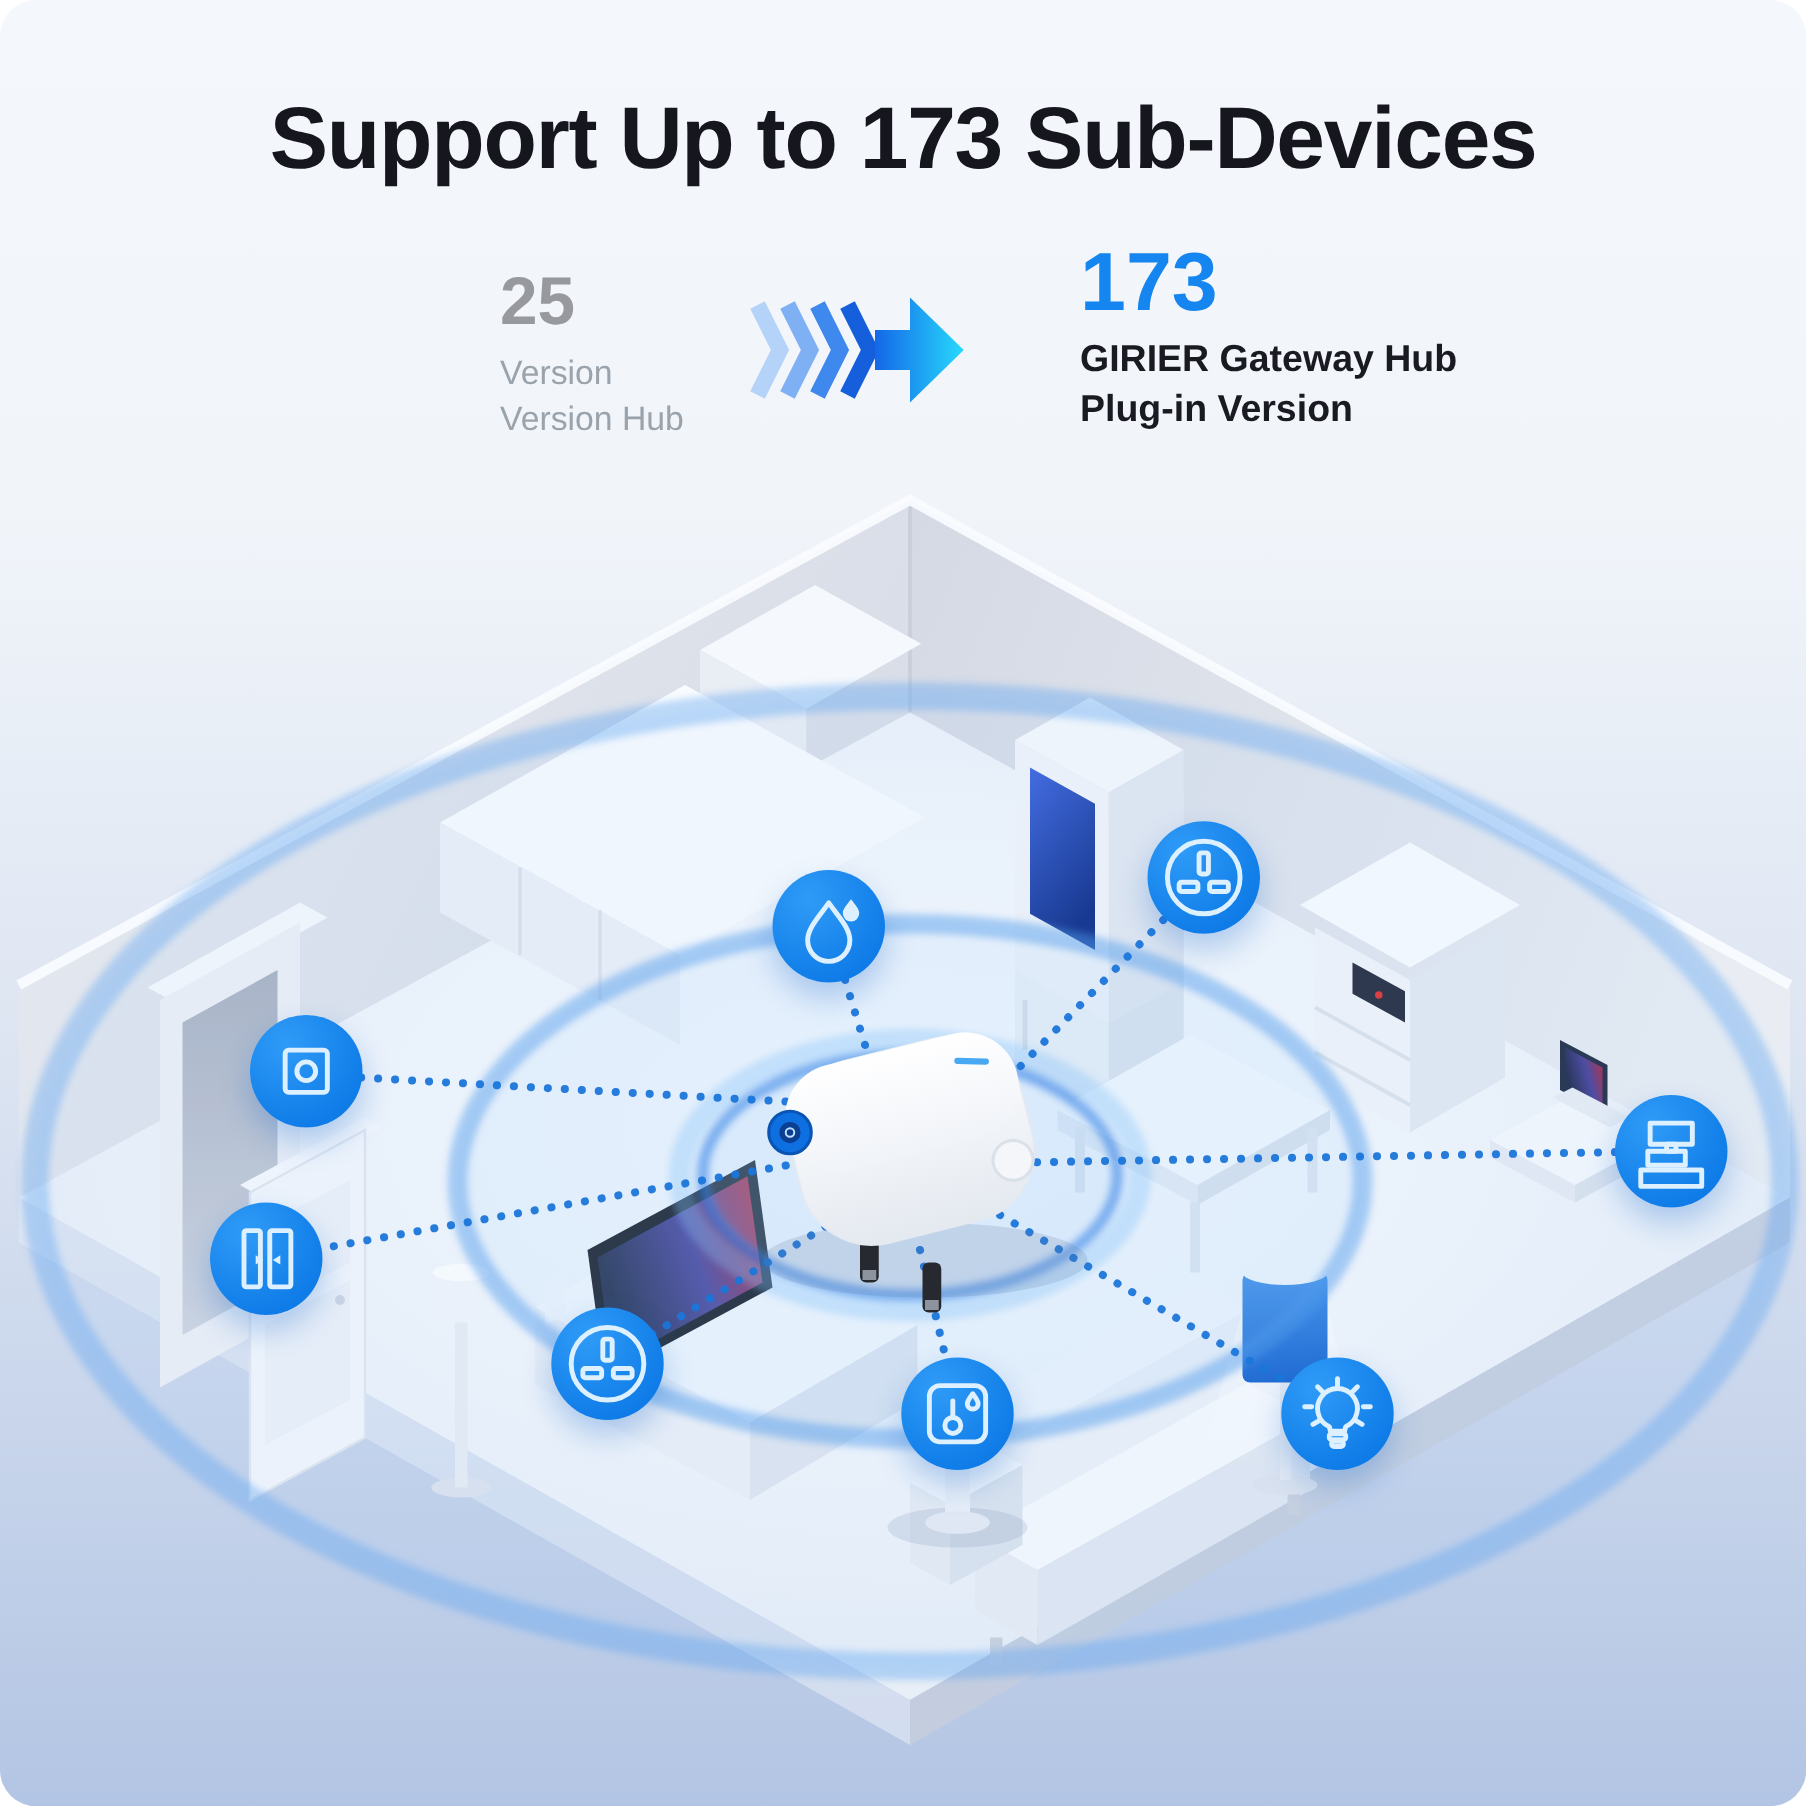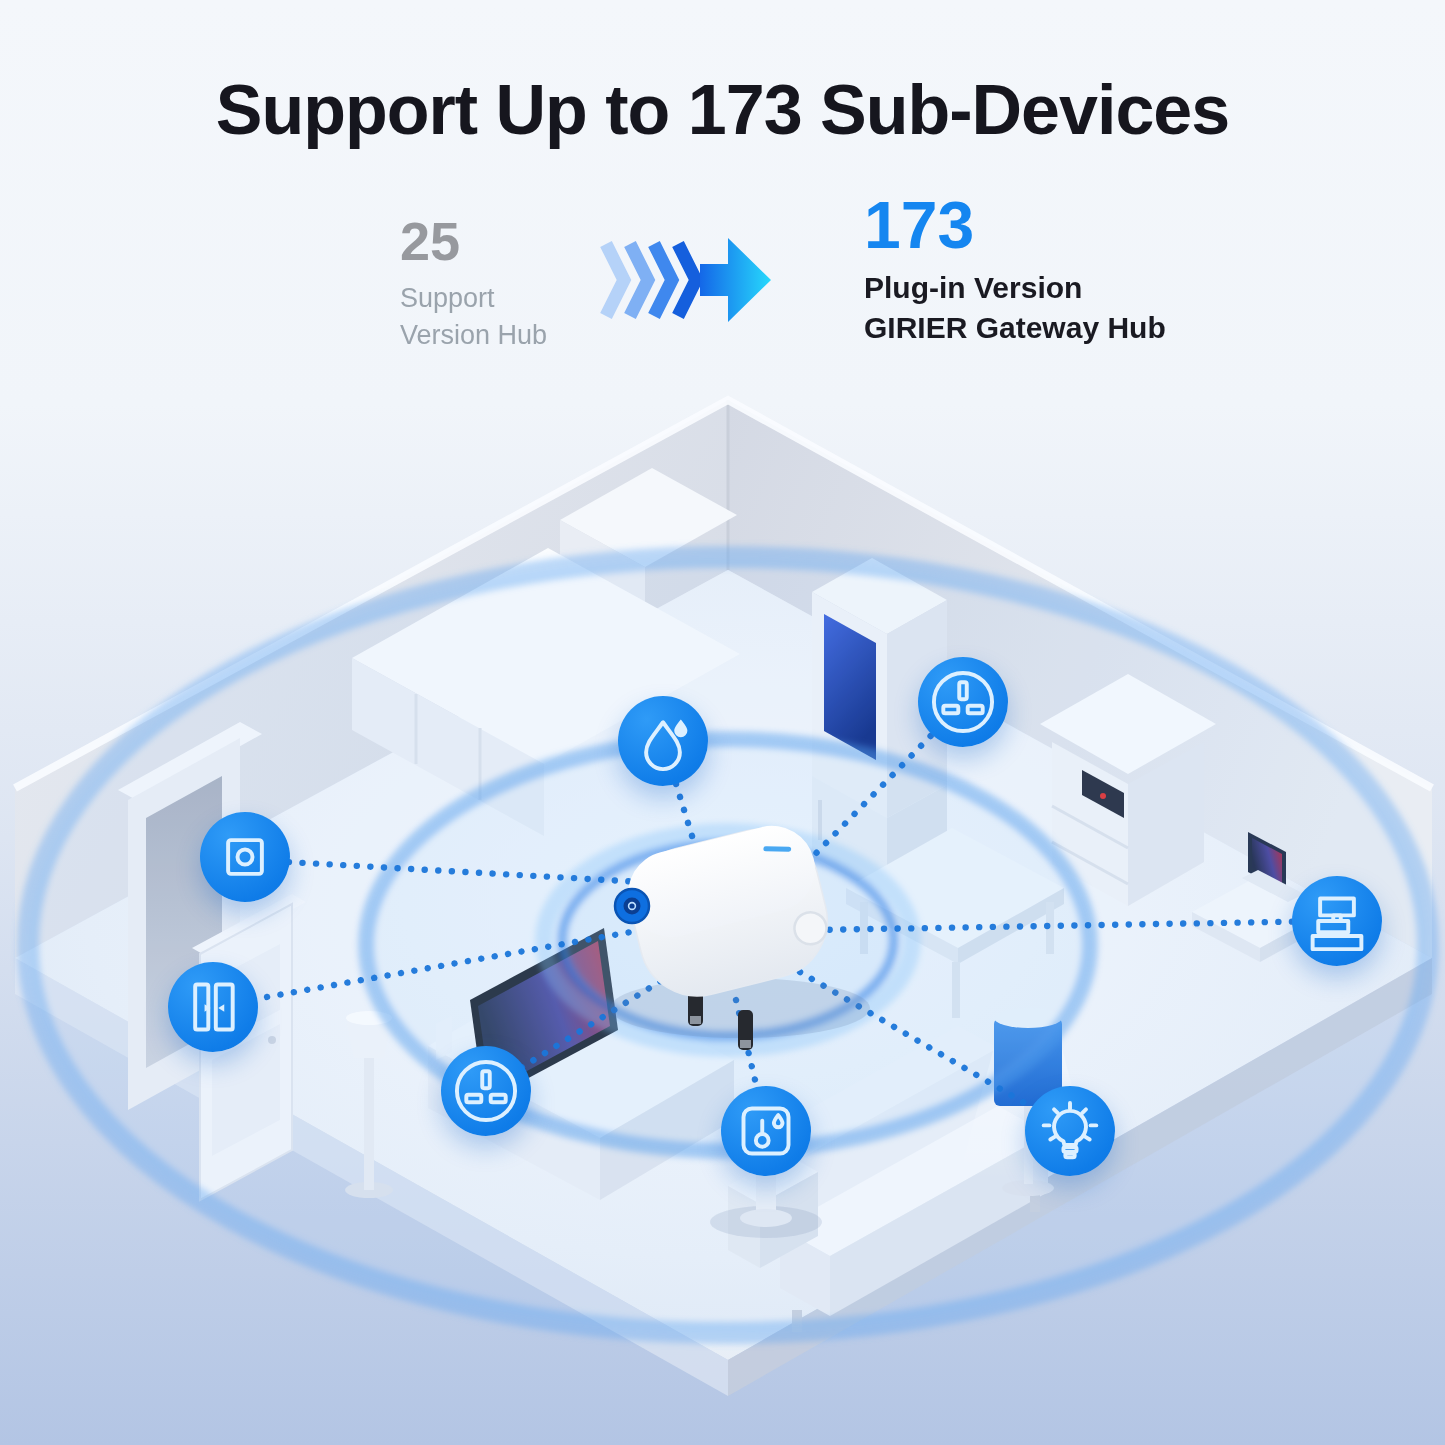--- a/index.html
+++ b/index.html
@@ -1,19 +1,20 @@
 <!DOCTYPE html>
 <html style="--accent-blue: #1586f0; --arrow-cyan: #27d9fc; --arrow-deep-blue: #1467e8; --number-gray: #97999e; --label-gray: #9aa3ac; --title-color: #16161e; --ring-blue: #4a9df0; --dotted-line-blue: #1b76da; --icon-circle-blue: #0f7ce8; --lamp-shade-blue: #1c7de0;"><head>
 <meta charset="utf-8">
 <style>
   html,body{margin:0;padding:0;}
   .canvas{
     position:relative; width:1445px; height:1445px; overflow:hidden;
     font-family:"Liberation Sans", sans-serif;
     background:linear-gradient(180deg,#f4f7fb 0%,#f1f5fa 28%,#dde5f2 58%,#b3c5e4 100%);
+    border-radius:29px;
   }
   .title{
     position:absolute; top:70px; left:0; right:0; text-align:center;
     font-size:70px; font-weight:800; letter-spacing:-1px; color:var(--title-color,#16161e);
   }
   .cmp-before{position:absolute; left:400px; top:214px;}
   .cmp-before .num{font-size:54px; font-weight:800; color:var(--number-gray,#97999e); line-height:1;}
   .cmp-before .lbl{margin-top:12px; font-size:27px; color:var(--label-gray,#9aa3ac); line-height:37px;}
   .cmp-arrow{position:absolute; left:598px; top:228px; width:175px; height:105px;}
   .cmp-after{position:absolute; left:864px; top:192px;}
@@ -33,21 +34,21 @@
 </head>
 <body>
 
 <div class="canvas">
 
   <div class="title">Support Up to 173 Sub-Devices</div>
 
   <div class="cmp-before">
     <div class="num">25</div>
     <div class="lbl">
-      <div>Support</div>
+      <div>Version</div>
       <div>Version Hub</div>
     </div>
   </div>
 
   <svg class="cmp-arrow" viewBox="0 0 175 105">
     <defs>
       <linearGradient id="arrowG" x1="0" y1="0" x2="1" y2="0">
         <stop offset="0" stop-color="#1467e8"></stop>
           <stop offset="1" stop-color="#27d9fc"></stop>
       </linearGradient>
@@ -55,22 +56,22 @@
     <polyline points="8,16 26,52 8,88" stroke="#b5d2f8" stroke-width="13" fill="none"></polyline>
     <polyline points="32,16 50,52 32,88" stroke="#7fb0f4" stroke-width="13" fill="none"></polyline>
     <polyline points="56,16 74,52 56,88" stroke="#3f88ee" stroke-width="13" fill="none"></polyline>
     <polyline points="80,16 98,52 80,88" stroke="#155fdd" stroke-width="13" fill="none"></polyline>
     <polygon points="102,36 130,36 130,10 173,52 130,94 130,68 102,68" fill="url(#arrowG)"></polygon>
   </svg>
 
   <div class="cmp-after">
     <div class="num">173</div>
     <div class="lbl">
+      <div>GIRIER Gateway Hub</div>
       <div>Plug-in Version</div>
-      <div>GIRIER Gateway Hub</div>
     </div>
   </div>
 
   <div class="scene">
     <svg viewBox="0 0 1445 1445">
       <defs>
         <radialGradient id="floorG" cx="0.5" cy="0.42" r="0.75">
           <stop offset="0" stop-color="#fcfdff"></stop>
             <stop offset="0.6" stop-color="#eef3f9"></stop>
             <stop offset="1" stop-color="#dfe8f3"></stop>

